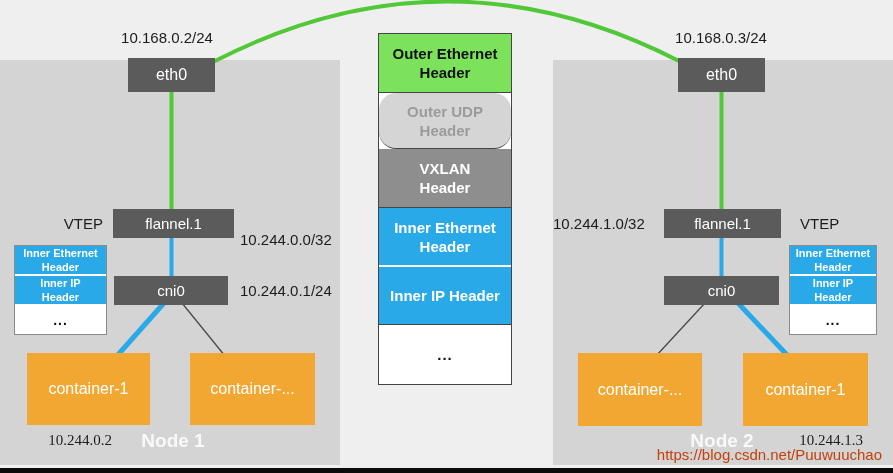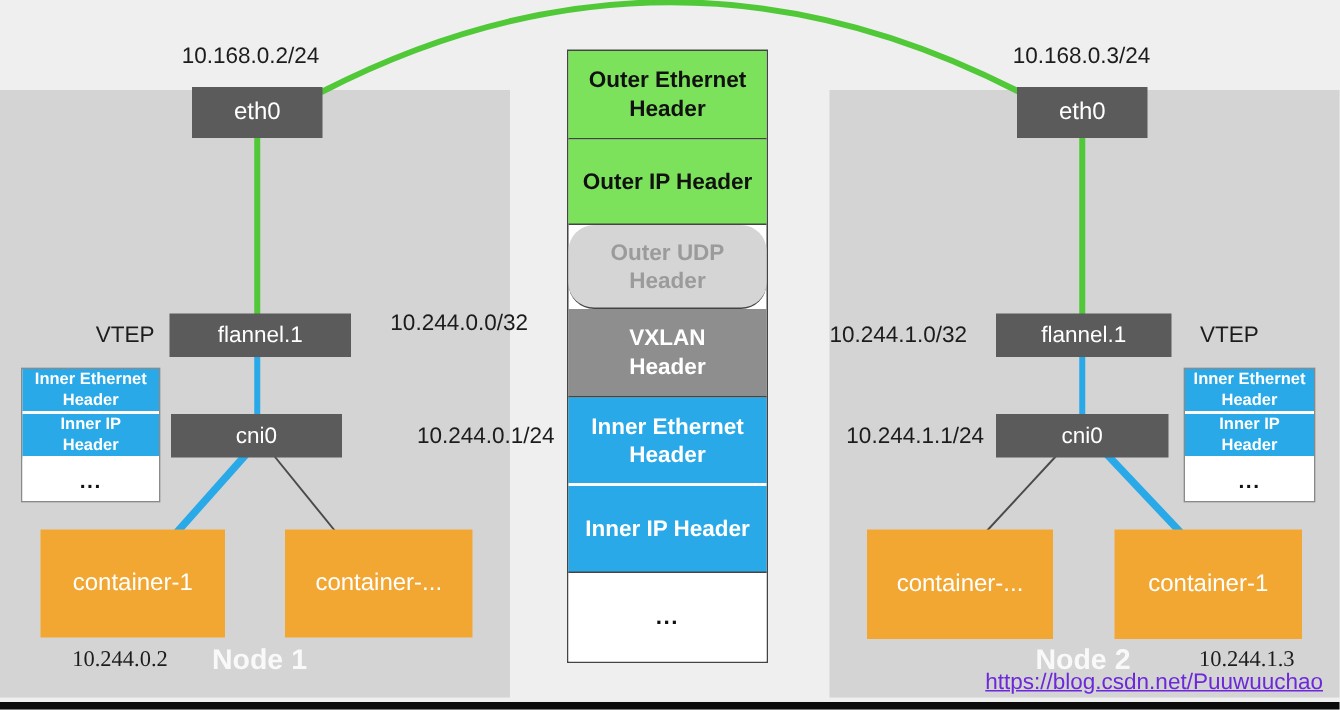--- a/index.html
+++ b/index.html
@@ -42,21 +42,21 @@
   .mini-white { background: #ffffff; color: #111111; height: 28px; font-size: 14px; letter-spacing: 1px; }
 
   .container-box { position: absolute; top: 353px; height: 72px; background: #f3a733; color: #ffffff;
                    display: flex; align-items: center; justify-content: center; font-size: 16px; z-index: 3; }
 
   .node-label { position: absolute; top: 430px; font-size: 19px; font-weight: bold;
                 color: rgba(255,255,255,0.85); z-index: 3; }
   .pod-ip { position: absolute; top: 432px; font-size: 15px; color: #1c1c1c; z-index: 3; font-family: Liberation Serif, serif; }
 
   #watermark { position: absolute; left: 500px; top: 446px; width: 382px; text-align: right;
-               font-size: 15px; color: #6d28d9; z-index: 4; text-decoration: underline; }
+               font-size: 15px; color: #c2410c; z-index: 4; }
   #bottom-bar { position: absolute; left: 0; top: 468px; width: 893px; height: 5px; background: #0b0b0b; z-index: 5; }
 
   .ellipsis { letter-spacing: 1px; }
 </style>
 </head>
 <body>
 
 <div id="canvas">
 
   <div class="node-panel" id="node1-panel"></div>
@@ -72,61 +72,59 @@
     <line x1="182" y1="303" x2="225" y2="356" stroke="#4a4a4a" stroke-width="1.3"></line>
     <line x1="705" y1="303" x2="656" y2="356" stroke="#4a4a4a" stroke-width="1.3"></line>
     <line x1="738" y1="303" x2="789" y2="357" stroke="#29a9e8" stroke-width="5"></line>
   </svg>
 
   <div class="ip-label" style="left:97px; top:29px; width:140px; text-align:center;">10.168.0.2/24</div>
   <div class="dark-box" style="left:128px; top:58px; width:87px; height:34px;">eth0</div>
 
   <div class="vtep-label" style="left:30px; top:215px; width:73px; text-align:right;">VTEP</div>
   <div class="dark-box" style="left:113px; top:209px; width:121px; height:29px; font-size:15px;">flannel.1</div>
-  <div class="ip-label" style="left:240px; top:207px; width:112px;text-align:right;">10.244.0.0/32</div>
+  <div class="ip-label" style="left:240px; top:231px; width:112px;">10.244.0.0/32</div>
 
   <div class="dark-box" style="left:114px; top:276px; width:114px; height:29px; font-size:15px;">cni0</div>
-  <div class="ip-label" style="left:240px; top:282px; width:112px;margin-left:38px;">10.244.0.1/24</div>
+  <div class="ip-label" style="left:240px; top:282px; width:112px;">10.244.0.1/24</div>
 
   <div class="mini-stack" id="mini-stack-1">
     <div class="mini-row mini-blue">Inner Ethernet
 Header</div>
     <div class="mini-row mini-blue">Inner IP
 Header</div>
     <div class="mini-row mini-white">...</div>
   </div>
 
   <div class="container-box" style="left:27px; width:123px;">container-1</div>
   <div class="container-box" style="left:190px; width:125px;">container-...</div>
 
   <div class="pod-ip" style="left:40px; width:80px; text-align:center;">10.244.0.2</div>
   <div class="node-label" style="left:133px; width:80px; text-align:center;">Node 1</div>
 
   <div id="packet-stack">
     <div class="pkt-row pkt-green" style="height:59px;">Outer Ethernet
 Header</div>
-    <div class="pkt-row pkt-green" style="height:57px;">Outer IP Header</div>
     <div class="pkt-row pkt-lightgray" style="height:56px;border-radius:17px;">Outer UDP
 Header</div>
     <div class="pkt-row pkt-midgray" style="height:59px;">VXLAN
 Header</div>
     <div class="pkt-row pkt-blue sep-white" style="height:59px;">Inner Ethernet
 Header</div>
     <div class="pkt-row pkt-blue" style="height:58px;">Inner IP Header</div>
     <div class="pkt-row pkt-white ellipsis" style="height:59px;">...</div>
   </div>
 
   <div class="ip-label" style="left:651px; top:29px; width:140px; text-align:center;">10.168.0.3/24</div>
   <div class="dark-box" style="left:678px; top:58px; width:87px; height:34px;">eth0</div>
 
   <div class="ip-label" style="left:553px; top:215px; width:103px; text-align:left;">10.244.1.0/32</div>
   <div class="dark-box" style="left:664px; top:209px; width:117px; height:29px; font-size:15px;">flannel.1</div>
   <div class="vtep-label" style="left:800px; top:215px; width:60px;">VTEP</div>
 
-  <div class="ip-label" style="left:553px; top:282px; width:103px; text-align:right;">10.244.1.1/24</div>
   <div class="dark-box" style="left:664px; top:276px; width:115px; height:29px; font-size:15px;">cni0</div>
 
   <div class="mini-stack" id="mini-stack-2">
     <div class="mini-row mini-blue">Inner Ethernet
 Header</div>
     <div class="mini-row mini-blue">Inner IP
 Header</div>
     <div class="mini-row mini-white">...</div>
   </div>
 

